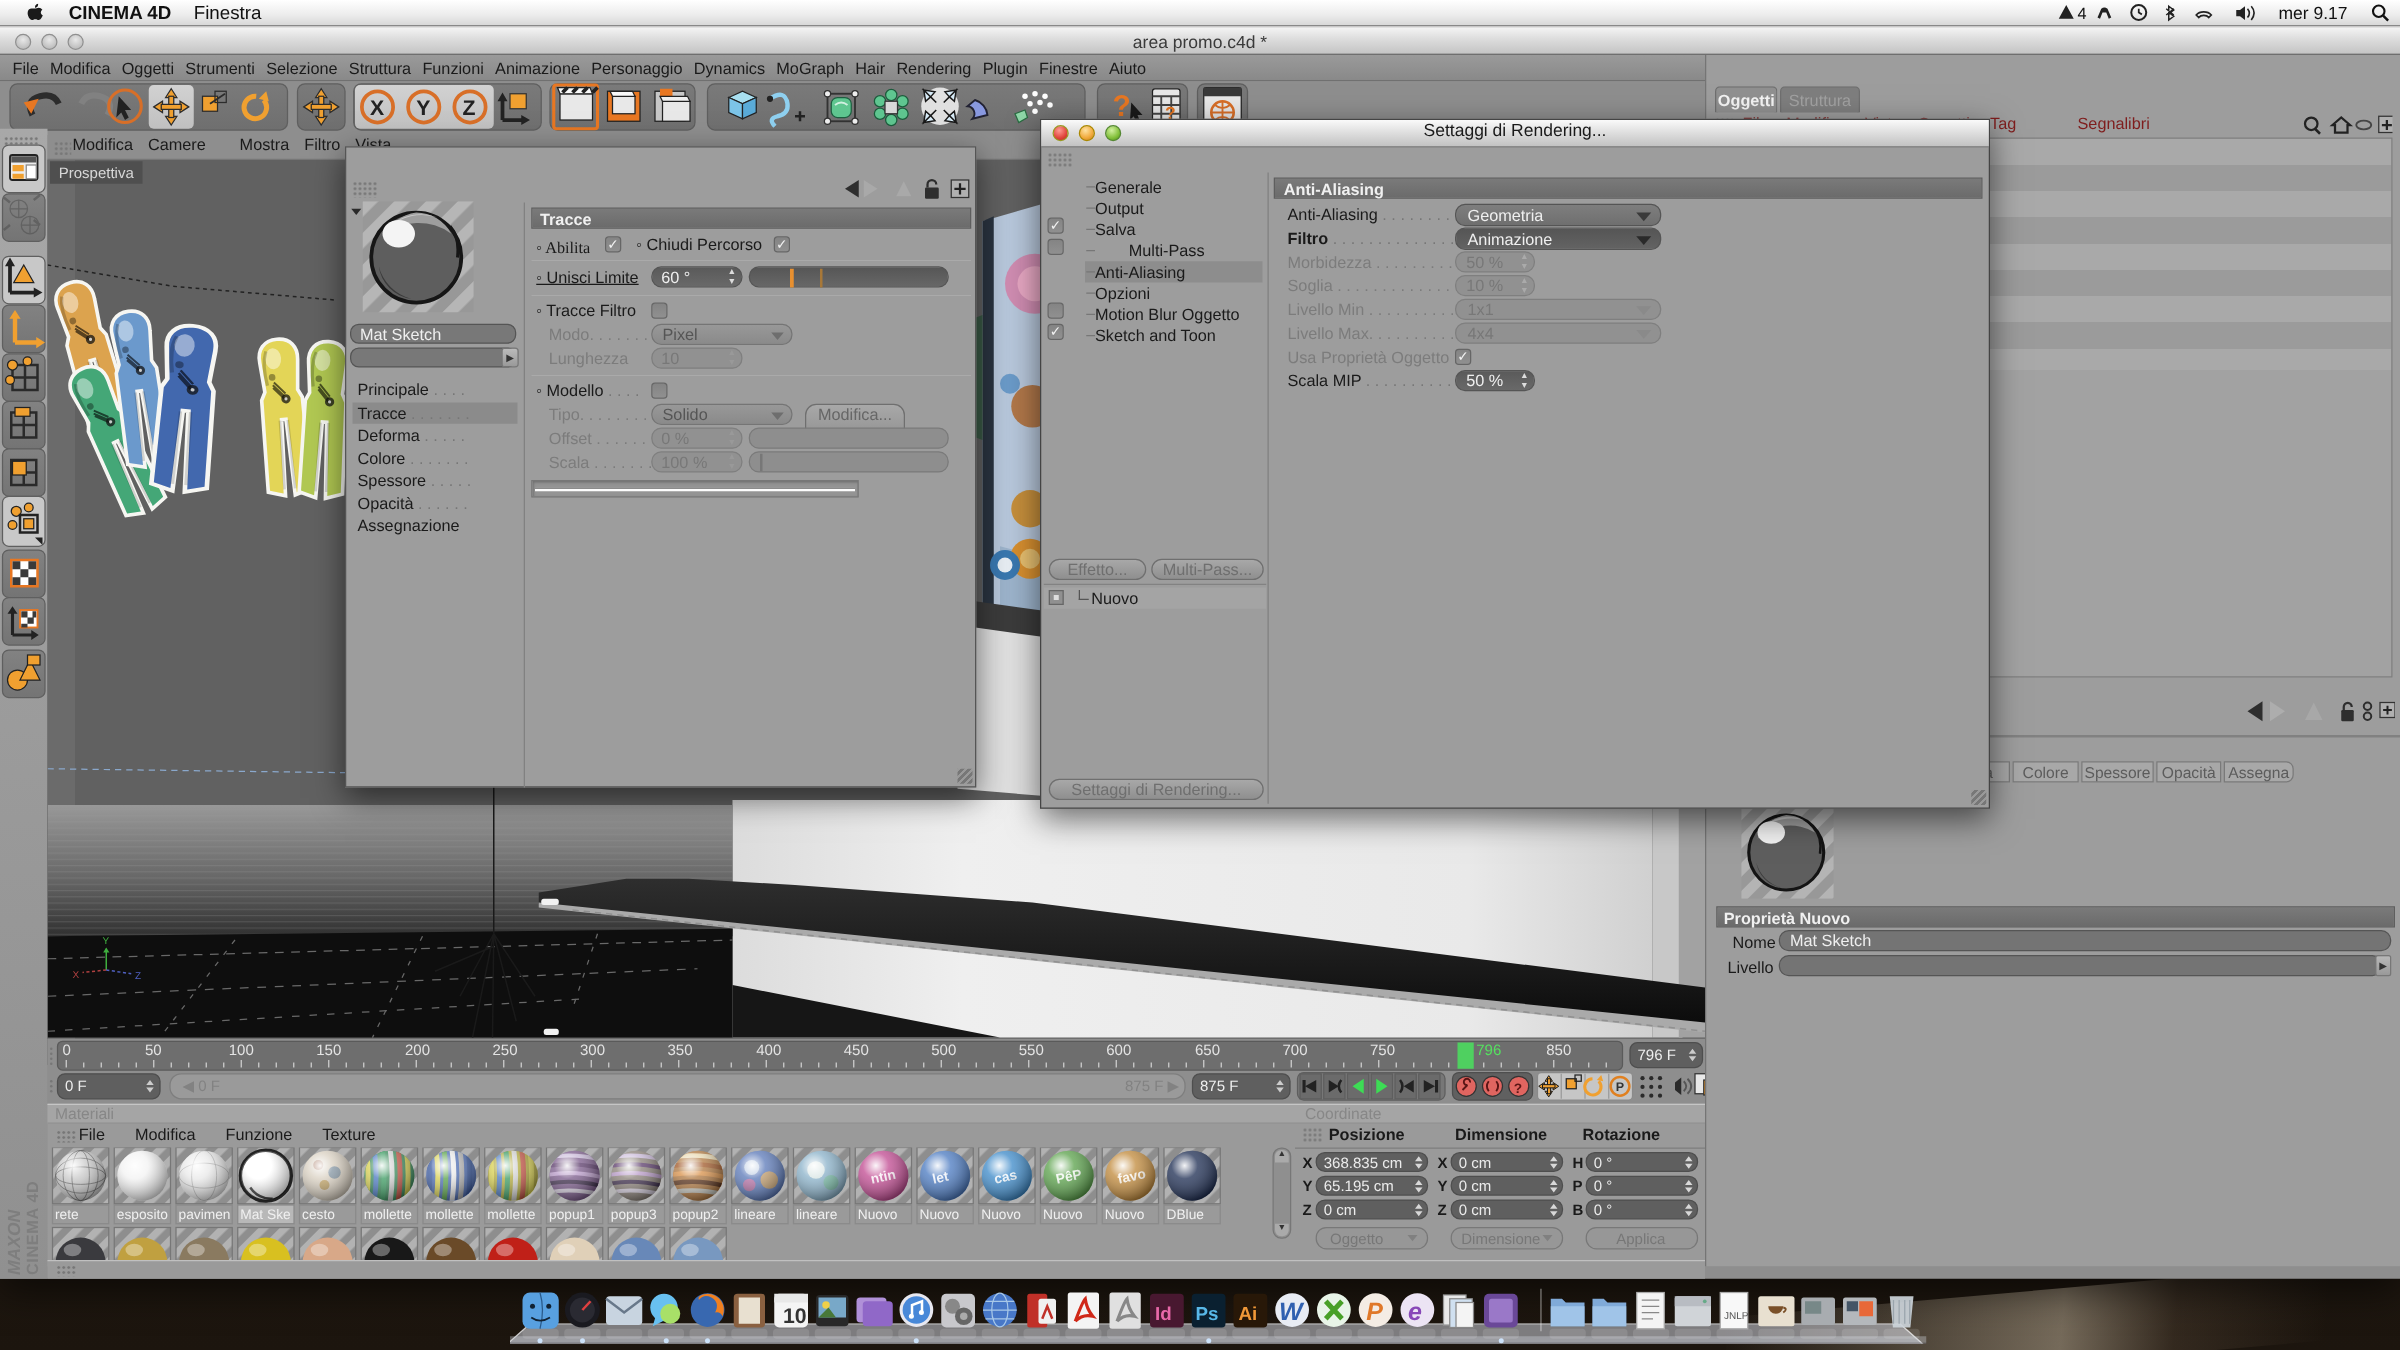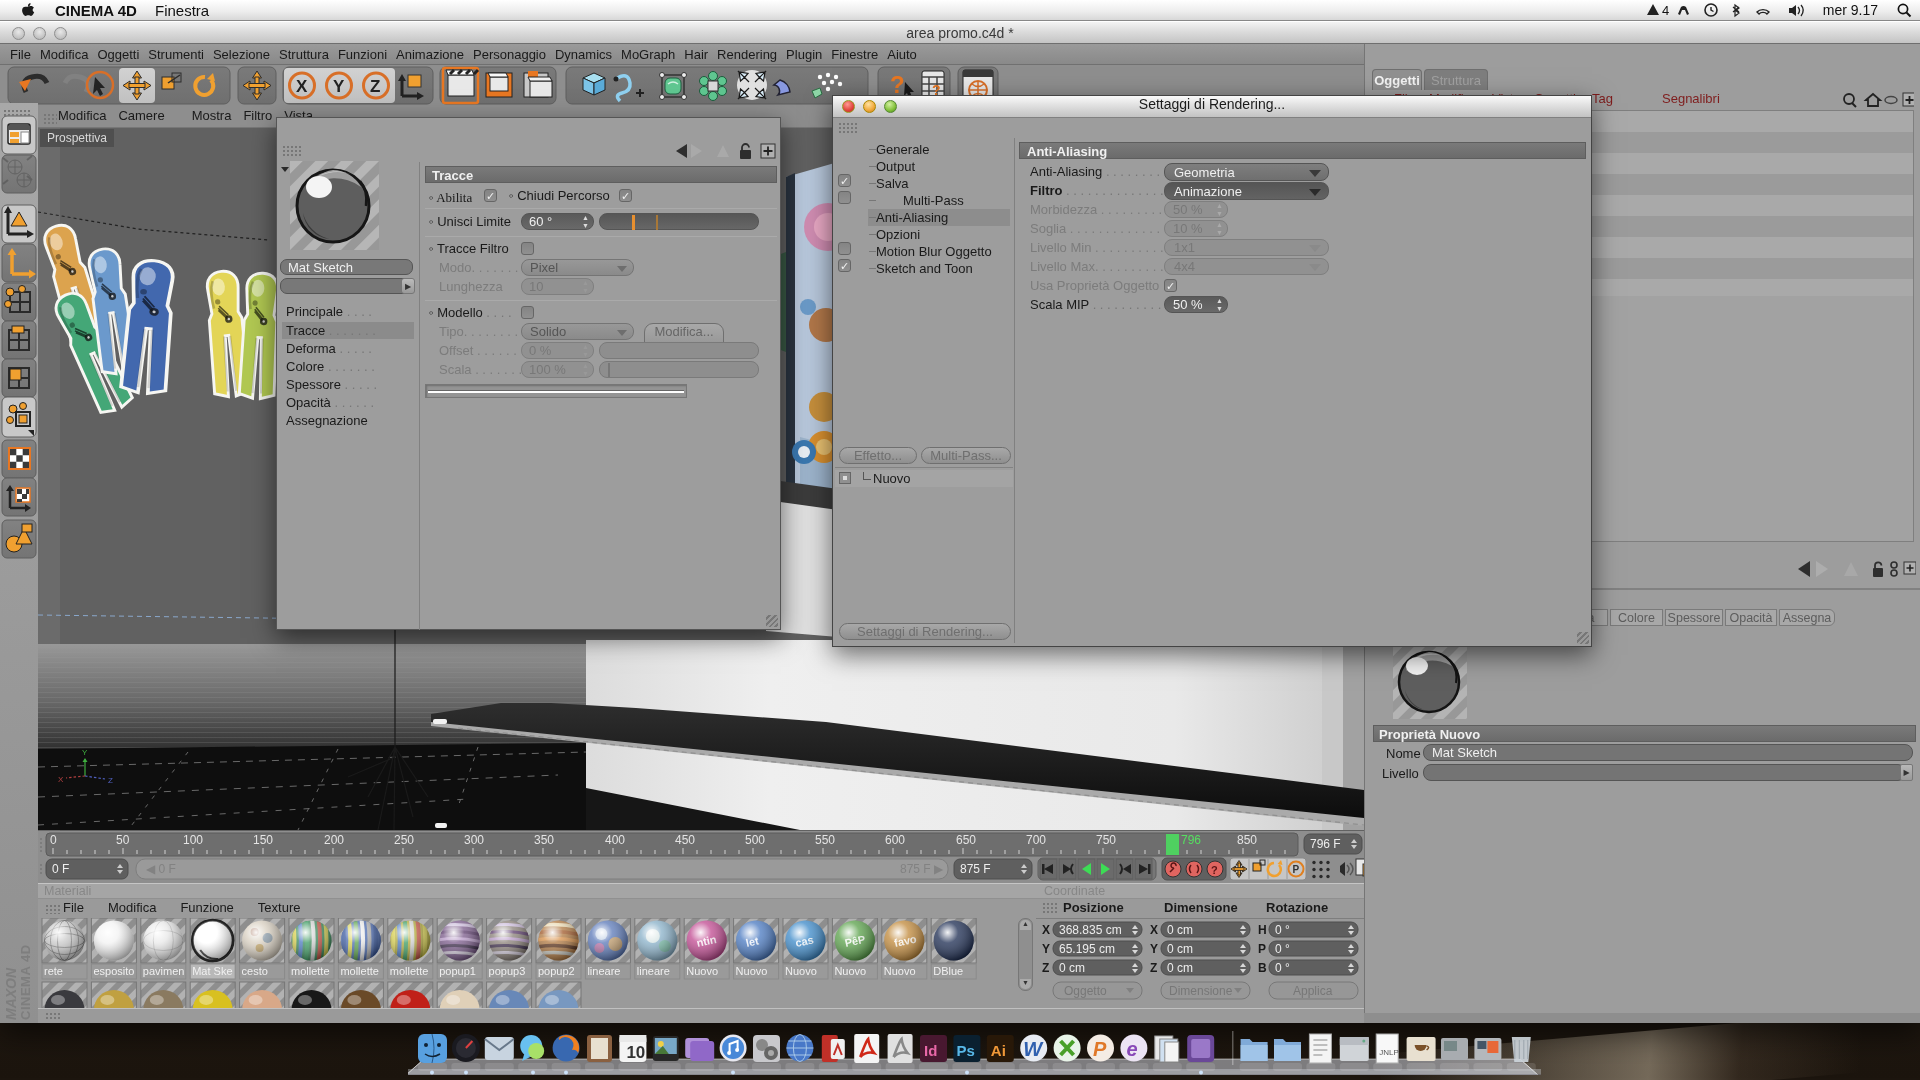--- a/index.html
+++ b/index.html
@@ -1033,21 +1033,21 @@
   <div class="erow" style="left:9px;top:277px;">Opacità <span style="color:#777;">. . . . . .</span></div>
   <div class="erow" style="left:9px;top:295px;">Assegnazione</div>
   <div style="position:absolute;left:142px;top:44px;width:1px;height:468px;background:#818181;"></div>
   
   <div class="hdrbar" style="position:absolute;left:148px;top:48px;width:352px;height:17px;padding-left:6px;line-height:17px;">Tracce</div>
   <div class="erow" style="left:152px;top:72px;font-family:Liberation Serif, serif;">◦ Abilita</div>
   <div class="chk" style="left:207px;top:71px;">✓</div>
   <div class="erow" style="left:232px;top:70px;">◦ Chiudi Percorso</div>
   <div class="chk" style="left:342px;top:71px;">✓</div>
   <div class="sep" style="left:148px;top:90px;width:352px;"></div>
-  <div class="erow" style="left:152px;top:96px;">◦ Unisci Limite</div>
+  <div class="erow" style="left:152px;top:96px;text-decoration:underline;">◦ Unisci Limite</div>
   <div class="dfield" style="left:244px;top:95px;width:73px;height:17px;padding-left:7px;line-height:16px;">60 °</div>
   <div class="spin" style="left:303px;top:96px;">▲<br>▼</div>
   <div style="position:absolute;left:322px;top:95px;width:160px;height:17px;background:linear-gradient(180deg,#565656,#676767);border-radius:8px;border:1px solid #555;">
     <div style="position:absolute;left:32px;top:1px;width:3px;height:15px;background:#e89030;"></div>
     <div style="position:absolute;left:56px;top:1px;width:2px;height:15px;background:#a87838;"></div>
   </div>
   <div class="sep" style="left:148px;top:118px;width:352px;"></div>
   <div class="erow" style="left:152px;top:123px;">◦ Tracce Filtro</div>
   <div class="chk" style="left:244px;top:124px;"></div>
   <div class="erowg" style="left:162px;top:142px;">Modo<span>. . . . . . .</span></div>

